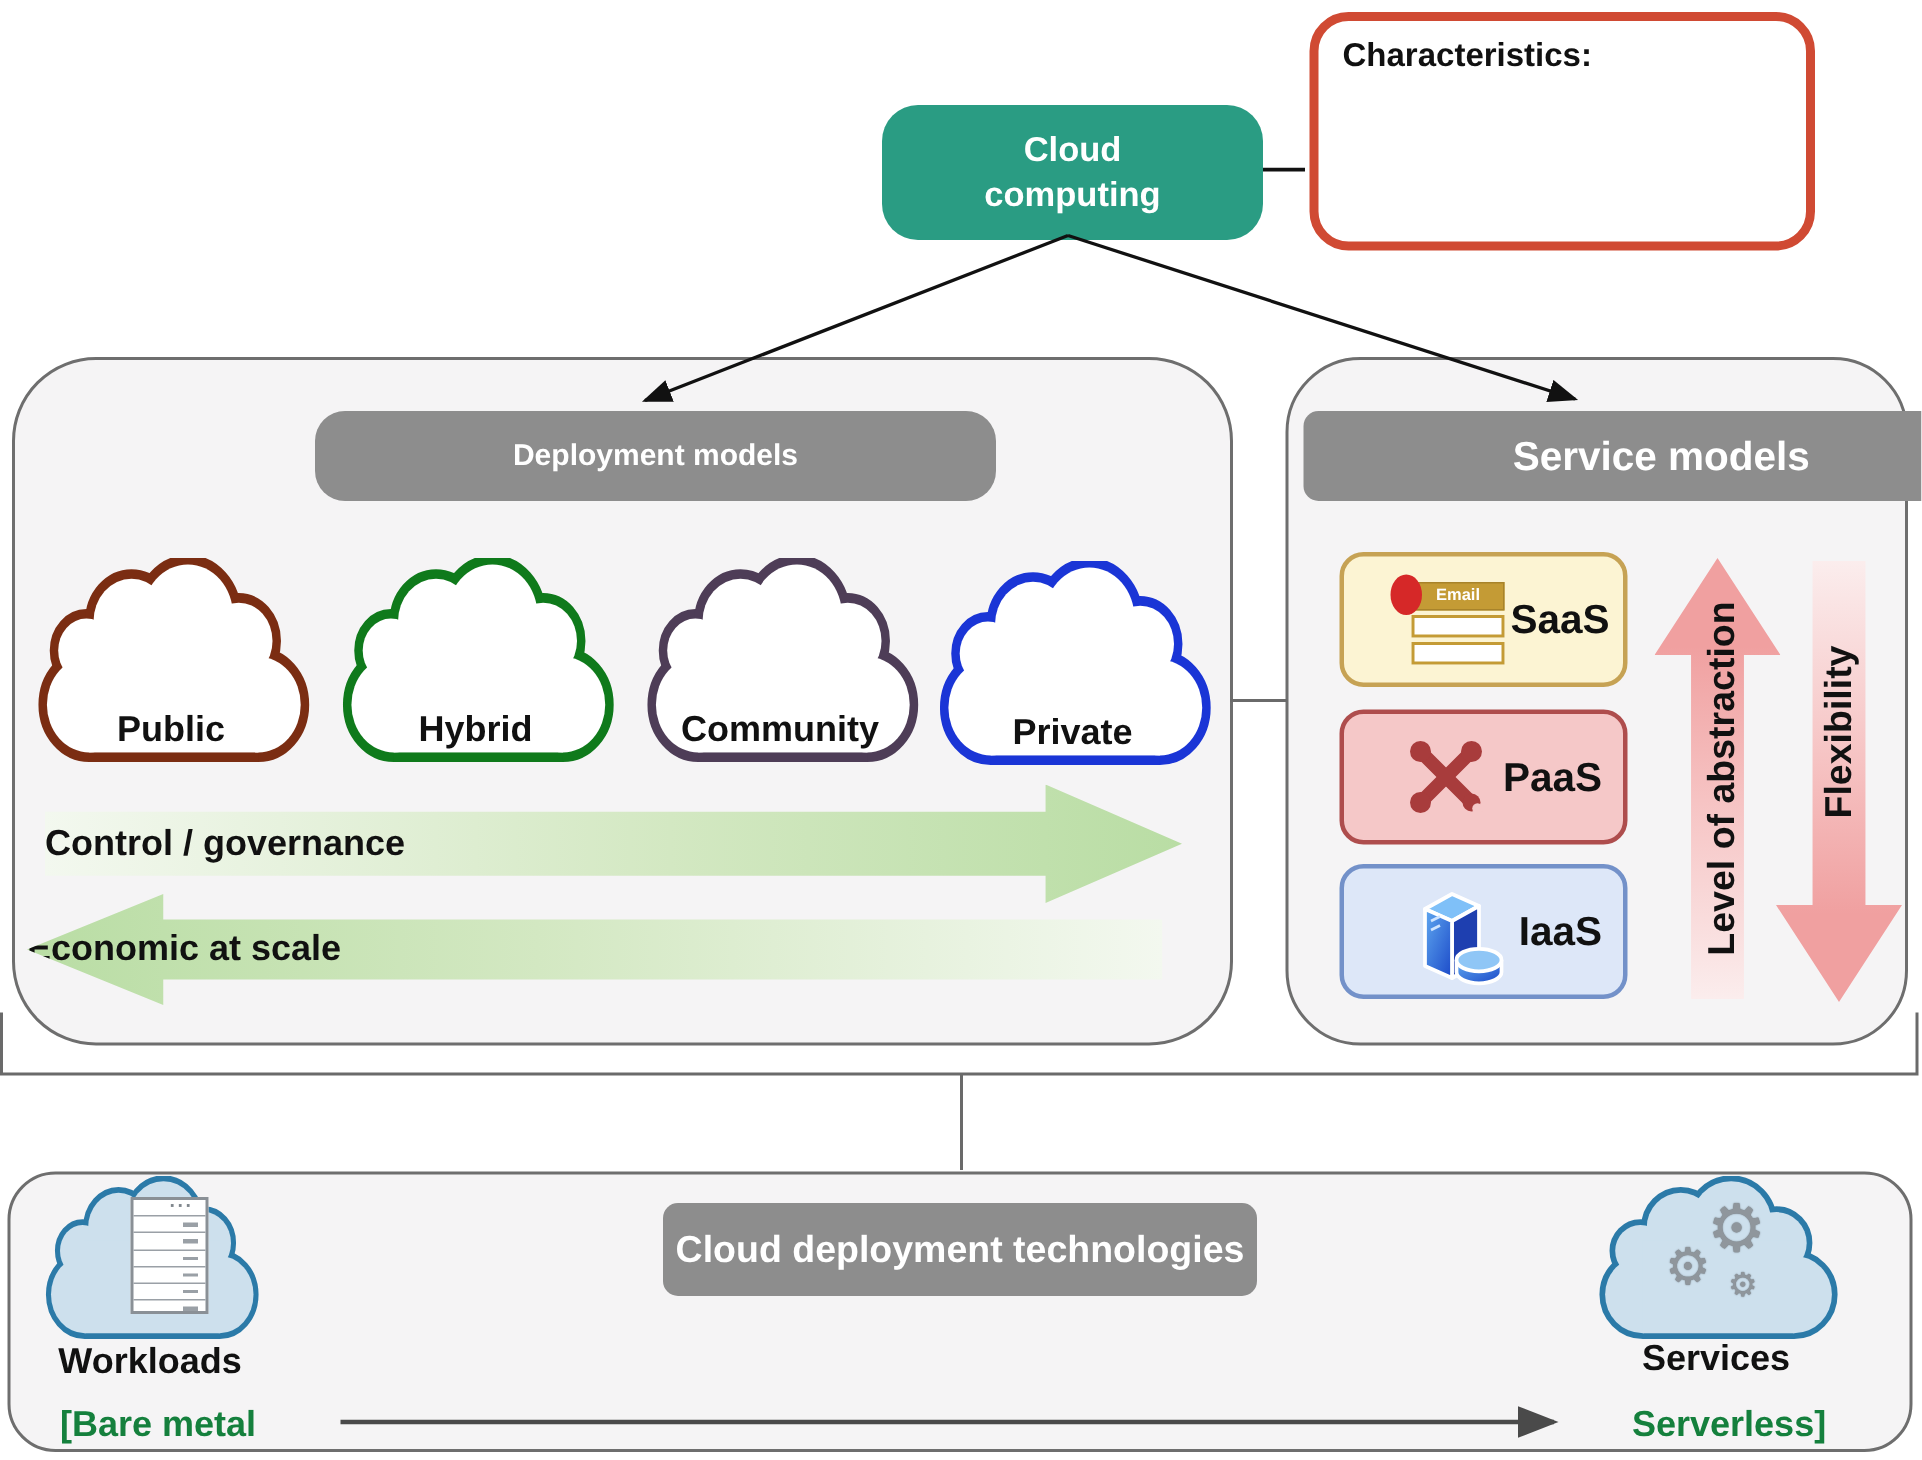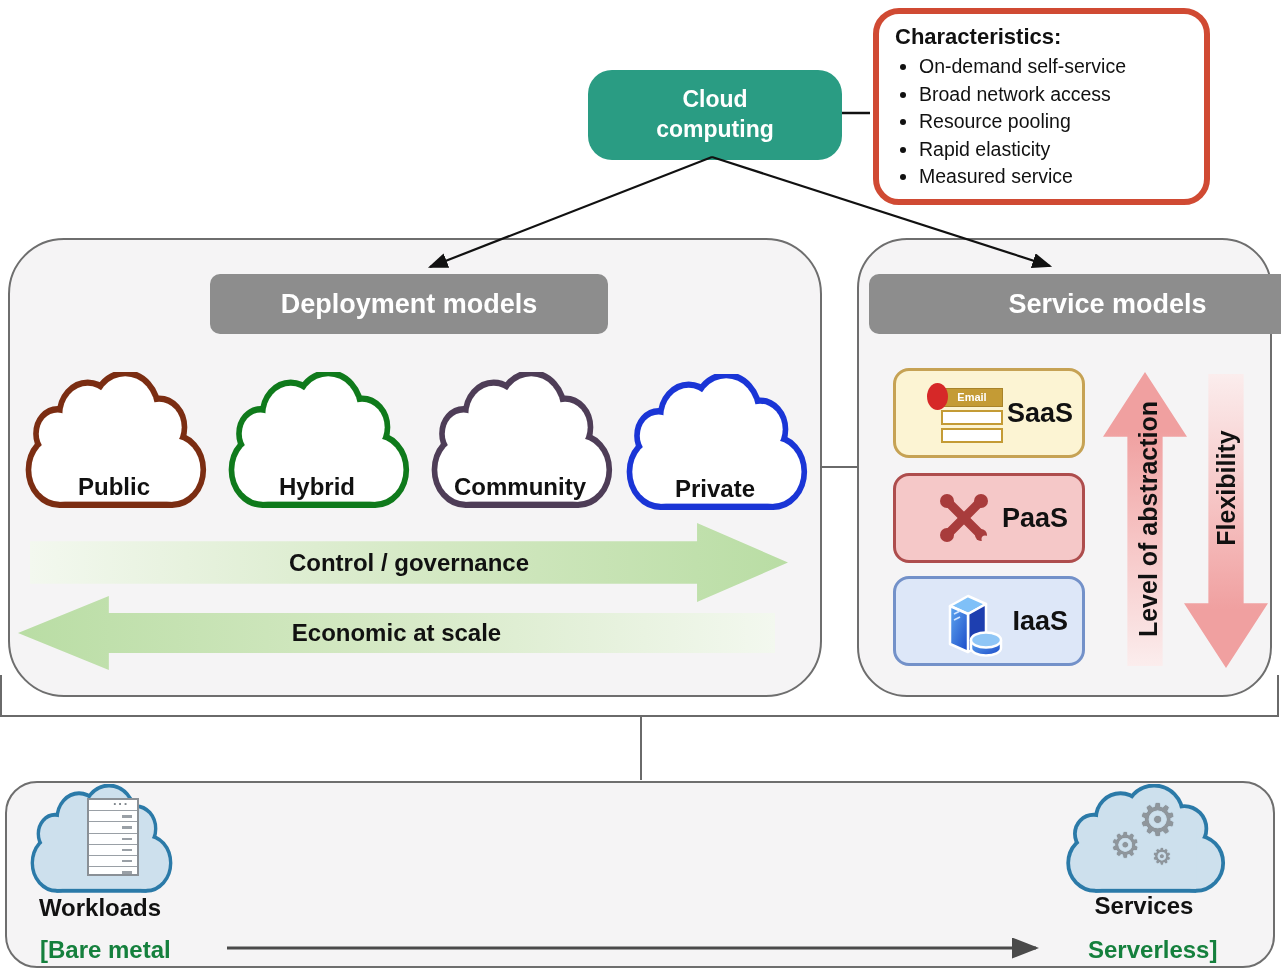--- a/index.html
+++ b/index.html
@@ -8,49 +8,49 @@
 
   
   .panel{position:absolute;background:#f5f4f5;border:2px solid #6e6e6e;box-sizing:border-box;}
   #deployment-panel{left:8px;top:238px;width:814px;height:459px;border-radius:56px;}
   #service-panel{left:857px;top:238px;width:415px;height:459px;border-radius:50px;}
   #tech-panel{left:5px;top:781px;width:1270px;height:187px;border-radius:32px;}
 
   
   .sec-header{position:absolute;background:#8d8d8d;color:#fff;font-weight:700;
               display:flex;align-items:center;justify-content:center;border-radius:10px;z-index:2;}
-  #deployment-header{left:210px;top:274px;width:398px;height:60px;font-size:27px;}
+  #deployment-header{left:210px;top:274px;width:454px;height:60px;font-size:20px;border-radius:20px;}
   #service-header{left:869px;top:274px;width:477px;height:60px;font-size:27px;}
   #tech-header{left:442px;top:802px;width:396px;height:62px;font-size:25px;}
 
   
   #cloud-computing{position:absolute;left:588px;top:70px;width:254px;height:90px;
     background:#2a9c83;border-radius:24px;color:#fff;font-weight:700;font-size:23px;
     display:flex;align-items:center;justify-content:center;text-align:center;line-height:1.3;z-index:2;}
   #cloud-computing span{display:block;width:150px;}
 
   
-  #characteristics{position:absolute;left:873px;top:8px;width:337px;height:197px;box-sizing:border-box;
+  #characteristics{position:absolute;left:873px;top:8px;width:337px;height:159px;box-sizing:border-box;
     background:#fff;border:6px solid #d04a33;border-radius:26px;padding:8px 14px 6px 16px;z-index:2;}
   #characteristics h2{margin:2px 0 3px 0;font-size:22px;font-weight:700;color:#111;}
   #characteristics ul{margin:0;padding:0 0 0 24px;font-size:19.5px;line-height:27.5px;color:#111;}
 
   
   .dep-cloud{position:absolute;width:188px;height:136px;z-index:2;}
   .dep-cloud svg{width:100%;height:100%;display:block;}
   .dep-cloud use{stroke:currentColor;stroke-width:12;}
   .cloud-public{color:#7b2d12;}
   .cloud-hybrid{color:#0f7a1b;}
   .cloud-community{color:#4e3d57;}
   .cloud-private{color:#1a35d6;}
   .dep-cloud .lbl{position:absolute;left:0;width:100%;top:115px;transform:translateY(-50%);
     text-align:center;font-size:24px;font-weight:700;color:#111;}
 
   
-  .h-arrow{position:absolute;display:flex;align-items:center;justify-content:center;
+  .h-arrow{position:absolute;display:flex;align-items:center;justify-content:flex-start;
     font-size:24px;font-weight:700;color:#111;z-index:2;}
   #arrow-control{left:30px;top:523px;width:758px;height:79px;
     background:linear-gradient(90deg,#f3f8ef 0%,#d3e8c2 55%,#b9dda4 100%);
     clip-path:polygon(0% 23%,88% 23%,88% 0%,100% 50%,88% 100%,88% 77%,0% 77%);}
   #arrow-economic{left:18px;top:596px;width:757px;height:74px;
     background:linear-gradient(270deg,#f3f8ef 0%,#d3e8c2 55%,#b9dda4 100%);
     clip-path:polygon(100% 23%,12% 23%,12% 0%,0% 50%,12% 100%,12% 77%,100% 77%);}
 
   
   .svc-box{position:absolute;left:893px;width:192px;height:90px;border-radius:16px;
@@ -148,31 +148,25 @@
   <div class="panel" id="deployment-panel"></div>
   <div class="panel" id="service-panel"></div>
   <div class="panel" id="tech-panel"></div>
 
   <div id="cloud-computing">
     <span>Cloud computing</span>
   </div>
 
   <div id="characteristics">
     <h2>Characteristics:</h2>
-    <ul>
-      <li>On-demand self-service</li>
-      <li>Broad network access</li>
-      <li>Resource pooling</li>
-      <li>Rapid elasticity</li>
-      <li>Measured service</li>
-    </ul>
   </div>
 
   <div class="sec-header" id="deployment-header">Deployment models</div>
   <div class="sec-header" id="service-header">Service models</div>
+  <div class="sec-header" id="tech-header">Cloud deployment technologies</div>
 
   <div class="dep-cloud cloud-public" style="left:20px;top:372px">
     <svg viewBox="0 0 200 128" preserveAspectRatio="none">
         <use href="#cloudShape"></use>
       </svg>
     <span class="lbl">Public</span>
   </div>
   <div class="dep-cloud cloud-hybrid" style="left:223px;top:372px">
     <svg viewBox="0 0 200 128" preserveAspectRatio="none">
         <use href="#cloudShape"></use>

